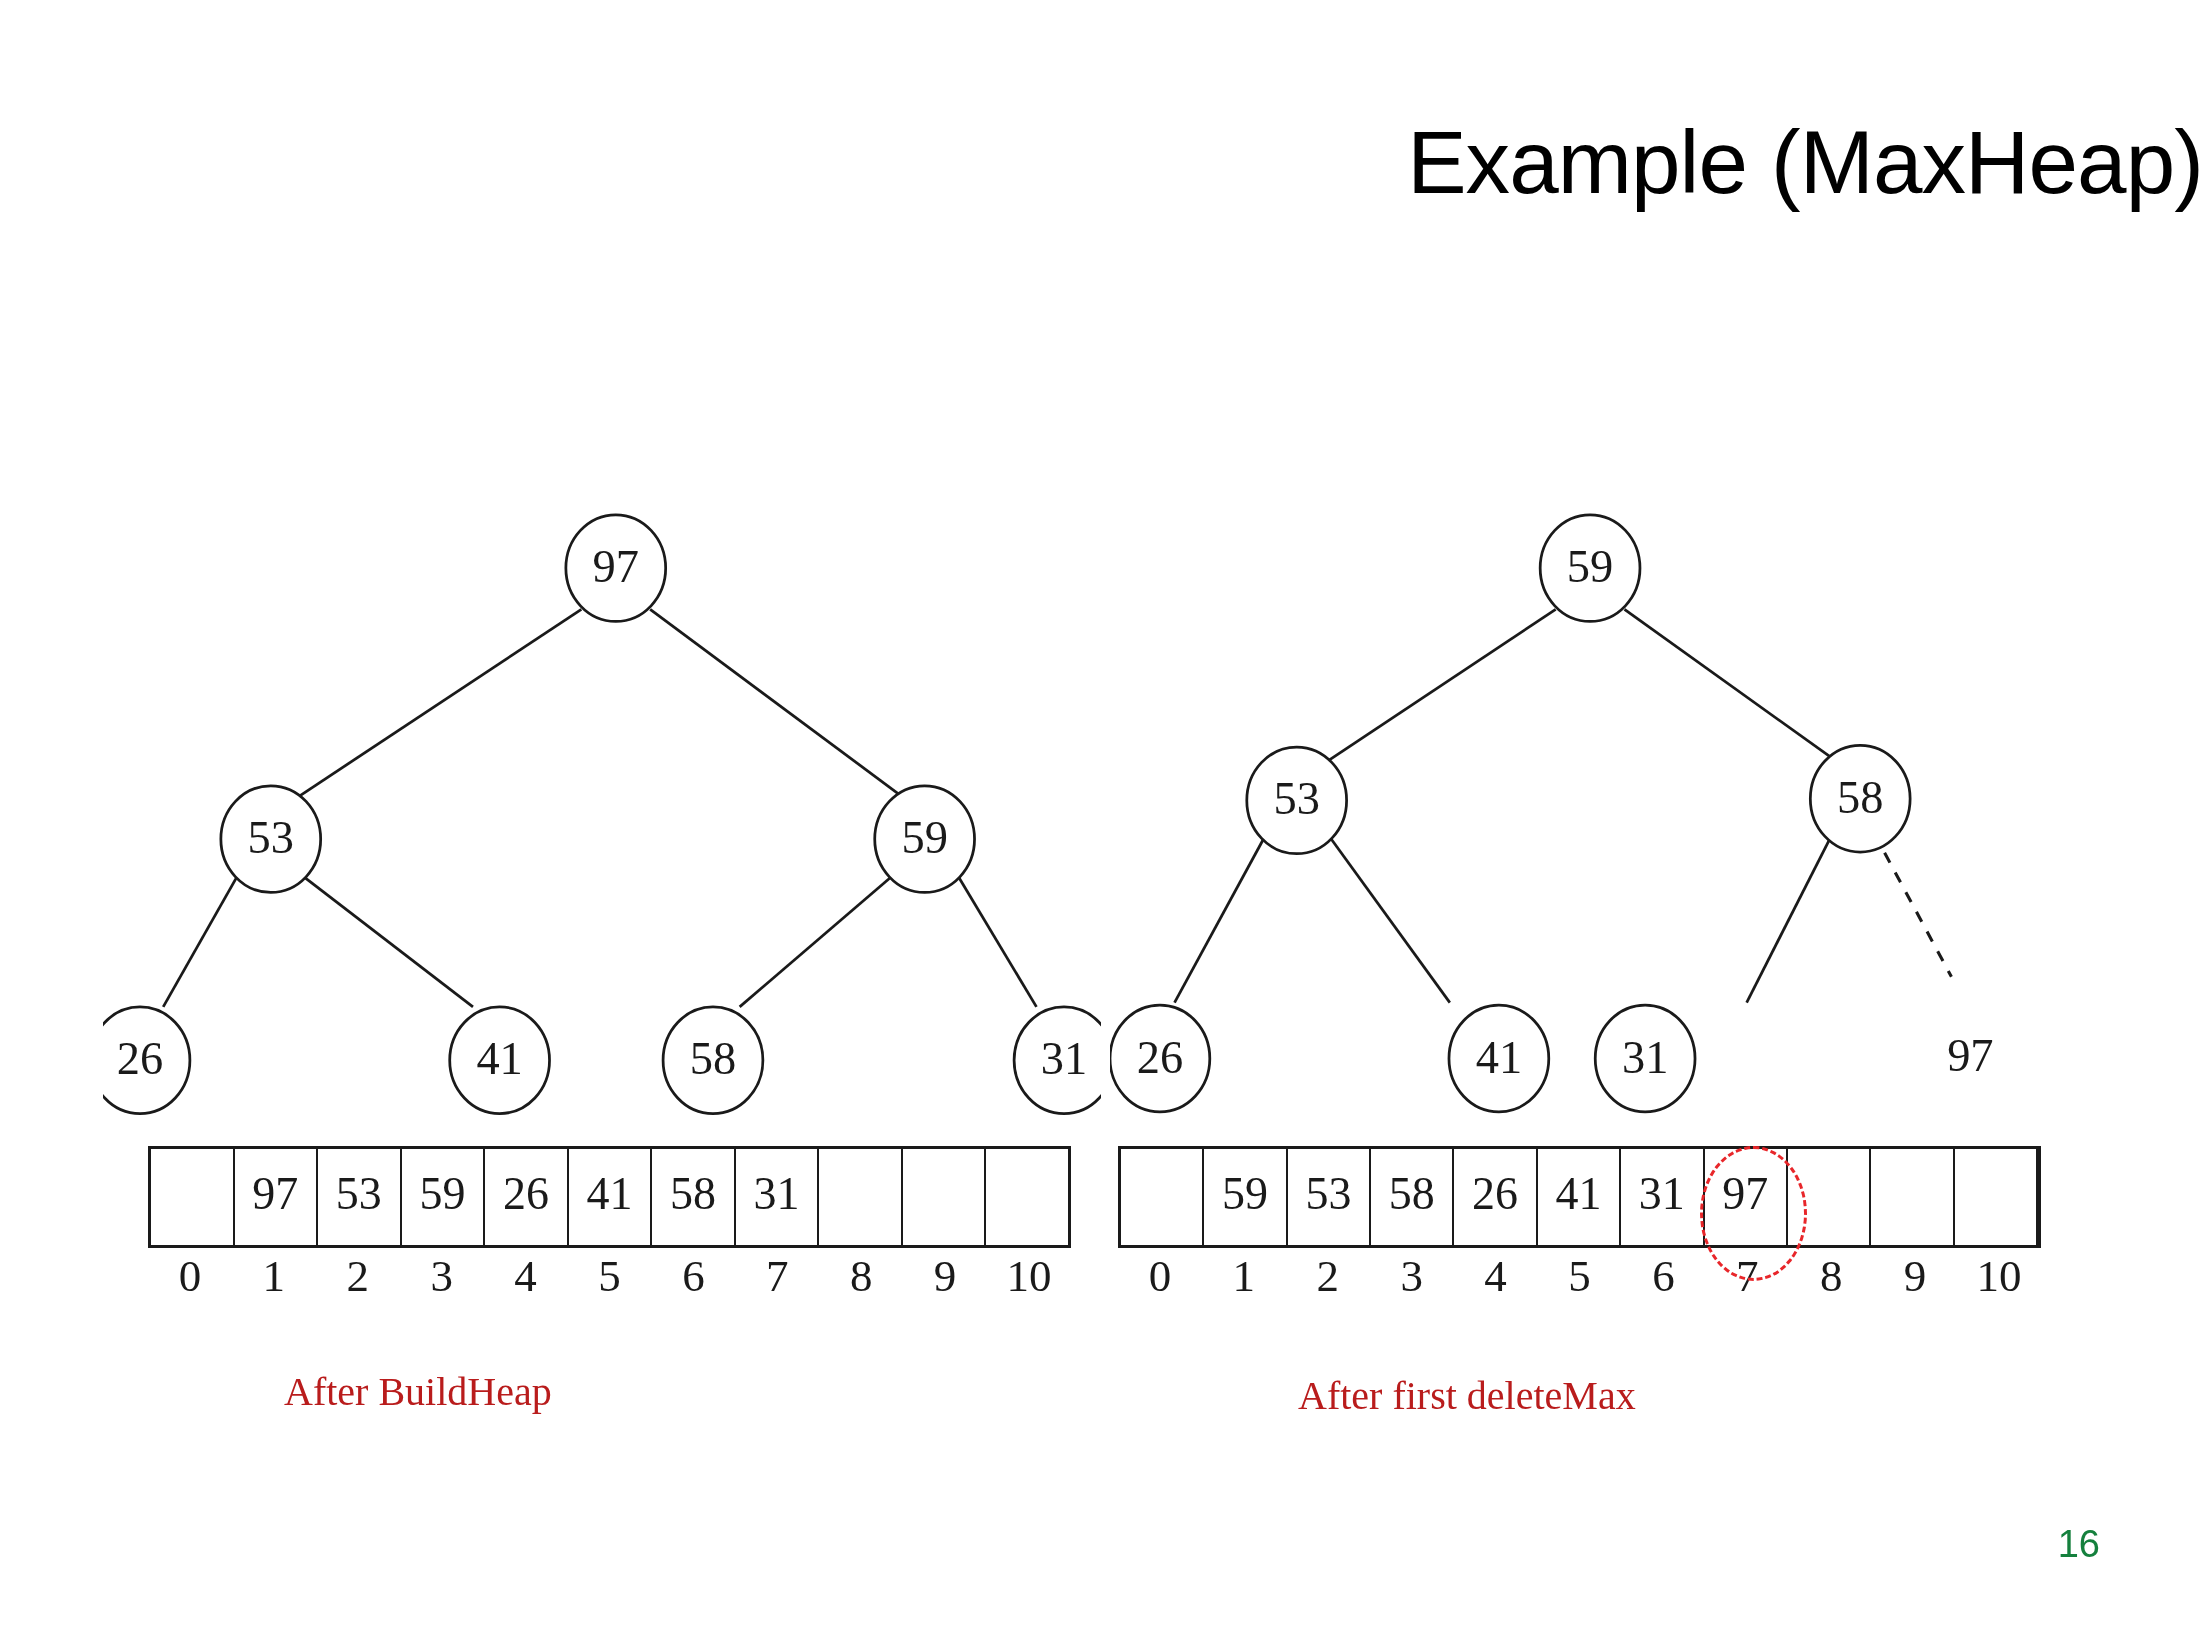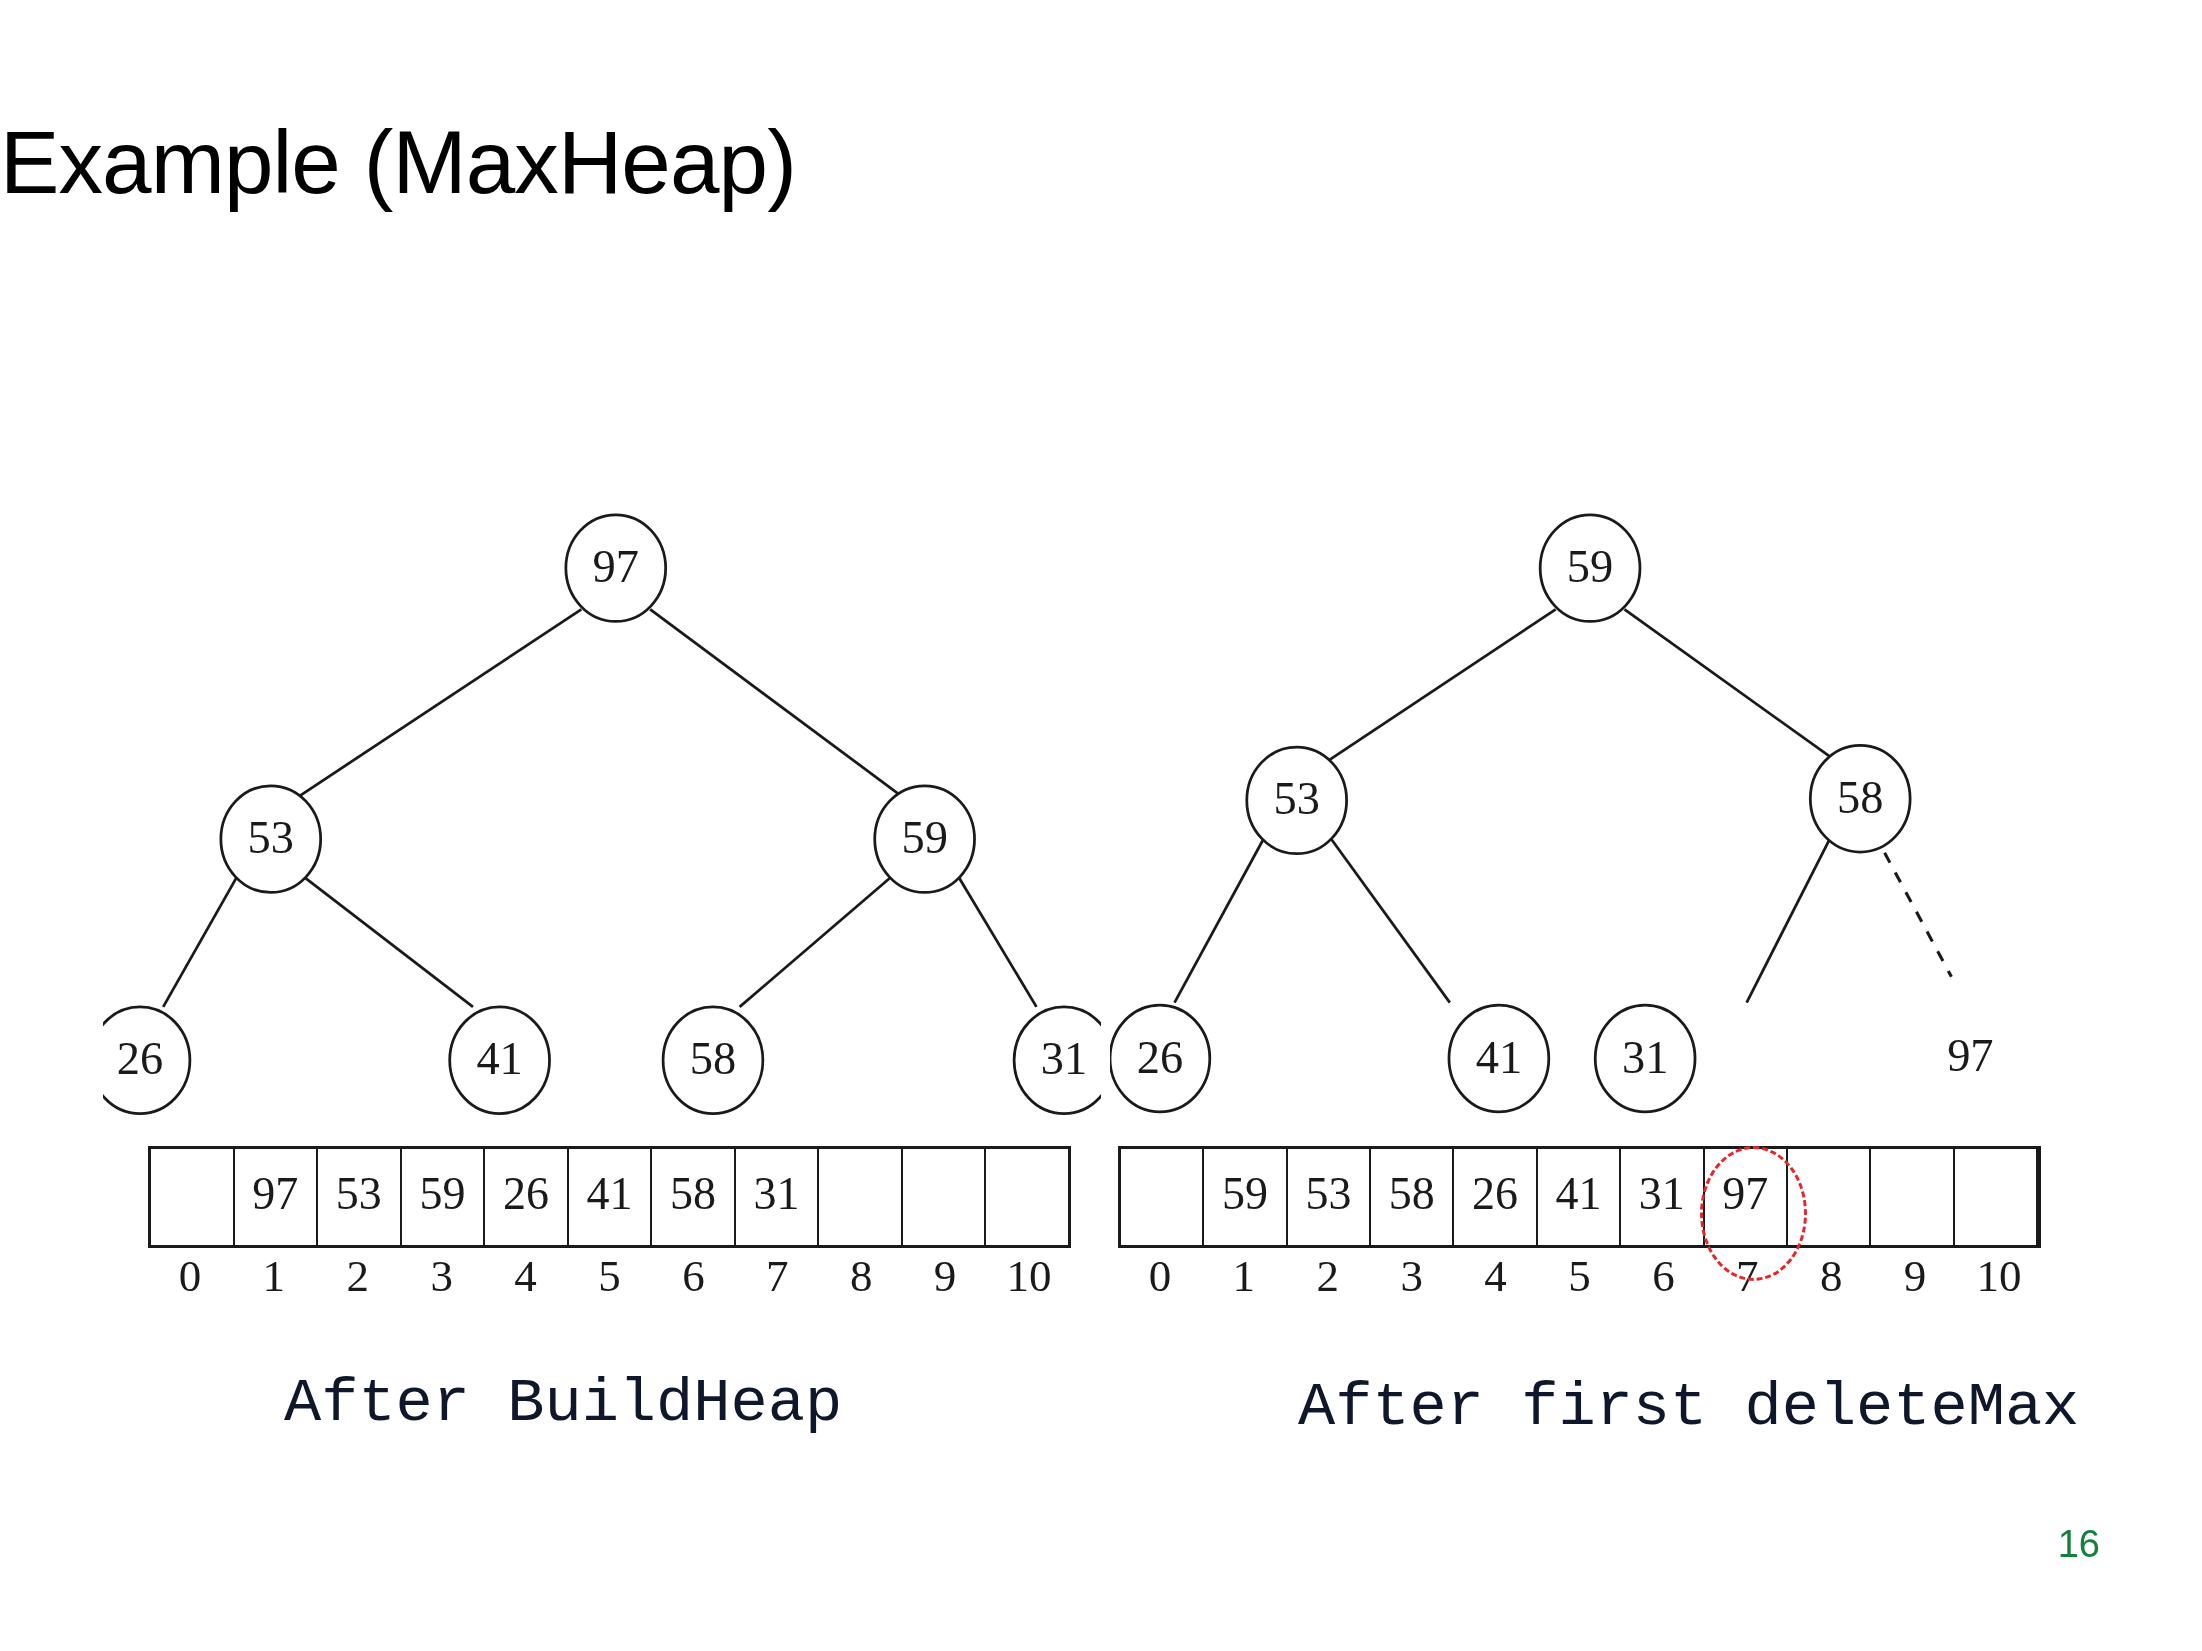--- a/index.html
+++ b/index.html
@@ -15,21 +15,21 @@
     font-family: "Liberation Sans", sans-serif;
     color: #000000;
   }
 
   
   .slide-title {
     position: absolute;
     top: 114px;
     left: 0;
     width: 2203px;
-    text-align: left;
+    text-align: right;
     font-family: "Liberation Sans", sans-serif;
     font-size: 89px;
     font-weight: normal;
     line-height: 1.1;
     letter-spacing: -0.9px;
     color: #000000;
     white-space: nowrap;
   }
 
   
@@ -123,23 +123,23 @@
   .highlight-ellipse {
     position: absolute;
     border: 3.4px dashed #e8262a;
     border-radius: 50%;
     pointer-events: none;
   }
 
   
   .caption {
     position: absolute;
-    font-family: Liberation Mono, monospace;
-    font-size: 62px;
-    color: #0f172a;
+    font-family: Liberation Serif, serif;
+    font-size: 40px;
+    color: #b91c1c;
     white-space: nowrap;
   }
   .caption-left  { left: 284px;  top: 1368px; }
   .caption-right { left: 1298px; top: 1372px; }
 
   
   .page-number {
     position: absolute;
     right: 103px;
     top: 1523px;

